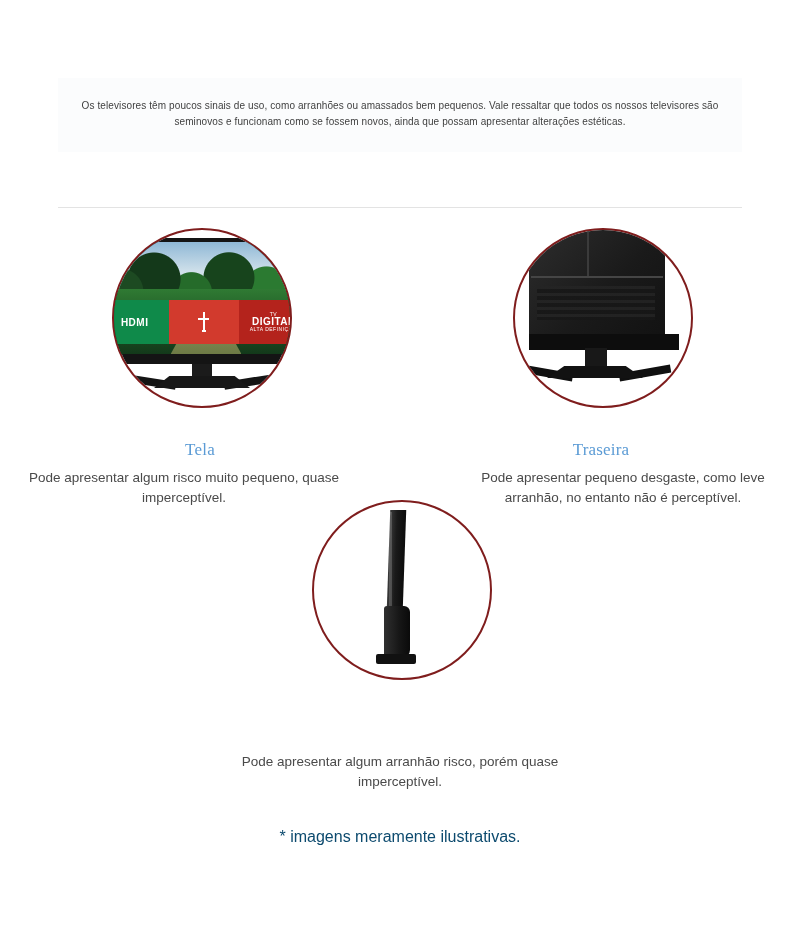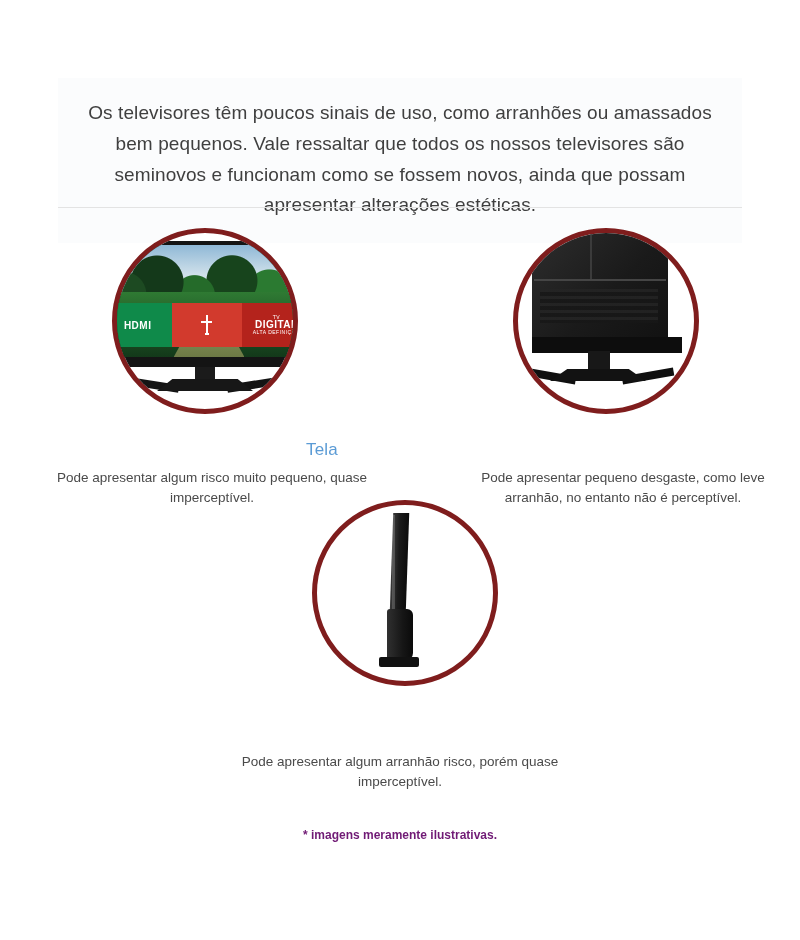--- a/index.html
+++ b/index.html
@@ -28,83 +28,83 @@
     left: 58px;
     top: 78px;
     width: 684px;
     padding: 20px 10px 22px 10px;
     box-sizing: border-box;
     background: #fbfcfd;
     text-align: center;
   }
   .intro p {
     margin: 0;
-    font-size: 19px;
+    font-size: 10px;
     line-height: 1.62;
     color: #3f3f3f;
     letter-spacing: 0.1px;
   }
 
   .divider {
     position: absolute;
     left: 58px;
     top: 207px;
     width: 684px;
     height: 1px;
     background: #e3e3e3;
   }
 
   
   .photo-circle {
     position: absolute;
     width: 176px;
     height: 176px;
     border-radius: 50%;
-    border: 5px solid #7f1d1d;
+    border: 2px solid #7f1d1d;
     background: #ffffff;
     overflow: hidden;
   }
 
   .block-title {
     position: absolute;
-    text-align: right;
+    text-align: center;
     font-size: 17px;
     color: #5b9bd5;
     letter-spacing: 0.2px;
+    font-family: Liberation Serif, serif;
   }
   .block-caption {
     position: absolute;
     text-align: center;
     font-size: 13.5px;
     line-height: 1.5;
     color: #4a4a4a;
   }
 
   
   #circle-tela      { left: 112px; top: 228px; }
   #title-tela       { left:  62px; top: 440px; width: 276px; }
-  #caption-tela     { left:  44px; top: 468px; width: 336px; }
+  #caption-tela     { left:  16px; top: 468px; width: 336px; }
 
   #circle-traseira  { left: 513px; top: 228px; }
   #title-traseira   { left: 463px; top: 440px; width: 276px; }
   #caption-traseira { left: 455px; top: 468px; width: 336px; }
 
   #circle-lateral   { left: 312px; top: 500px; }
   #title-lateral    { left: 262px; top: 722px; width: 276px; }
   #caption-lateral  { left: 232px; top: 752px; width: 336px; }
 
   .footnote {
     position: absolute;
     left: 100px;
     top: 828px;
     width: 600px;
     text-align: center;
-    font-size: 12px;
-    color: #701a75;
-    font-weight: bold;
+    font-size: 16px;
+    color: #0c4a6e;
   }
 
   
   .tv-front-wrap {
     position: absolute;
     left: -18px;
     top: 8px;
     width: 222px;
     height: 160px;
   }
@@ -360,20 +360,21 @@
         <div class="rear-seam-h"></div>
         <div class="rear-vent"></div>
       </div>
       <div class="rear-panel-edge"></div>
       <div class="rear-neck"></div>
       <div class="rear-wing-l"></div>
       <div class="rear-wing-r"></div>
       <div class="rear-base"></div>
     </div>
   </div>
+  <div class="block-title" id="title-traseira">Traseira</div>
   <div class="block-caption" id="caption-traseira">Pode apresentar pequeno desgaste, como leve arranhão, no entanto não é perceptível.</div>
 
   <div class="photo-circle" id="circle-lateral">
     <div class="tv-side-wrap">
       <div class="side-screen"></div>
       <div class="side-gloss"></div>
       <div class="side-bulge"></div>
       <div class="side-foot"></div>
     </div>
   </div>

